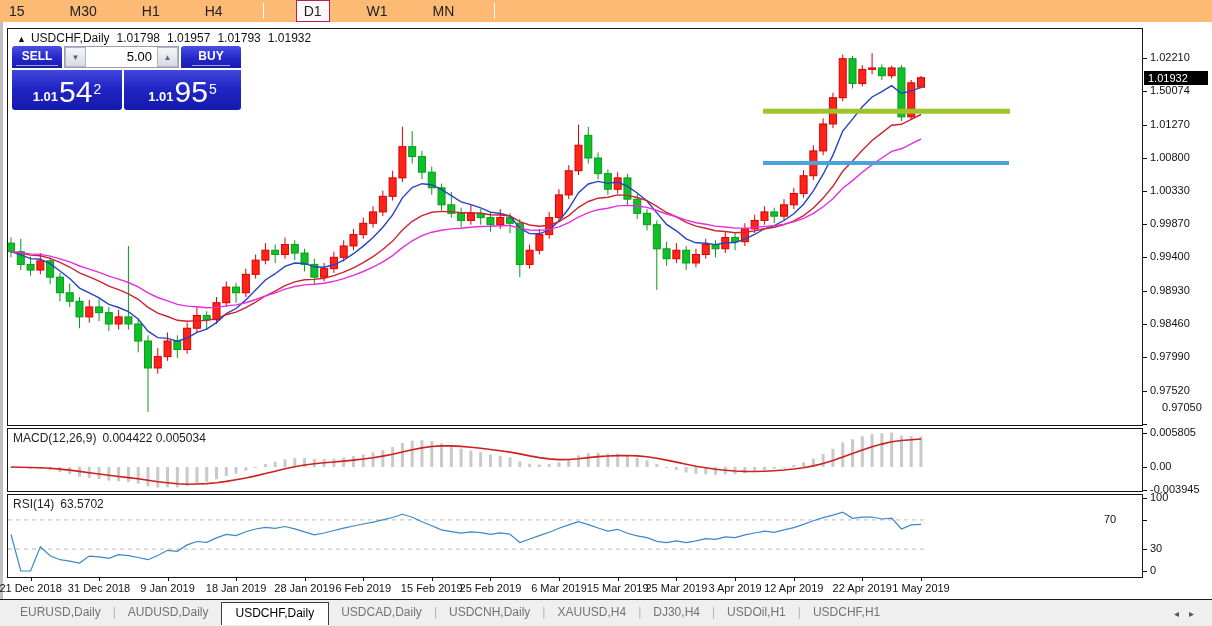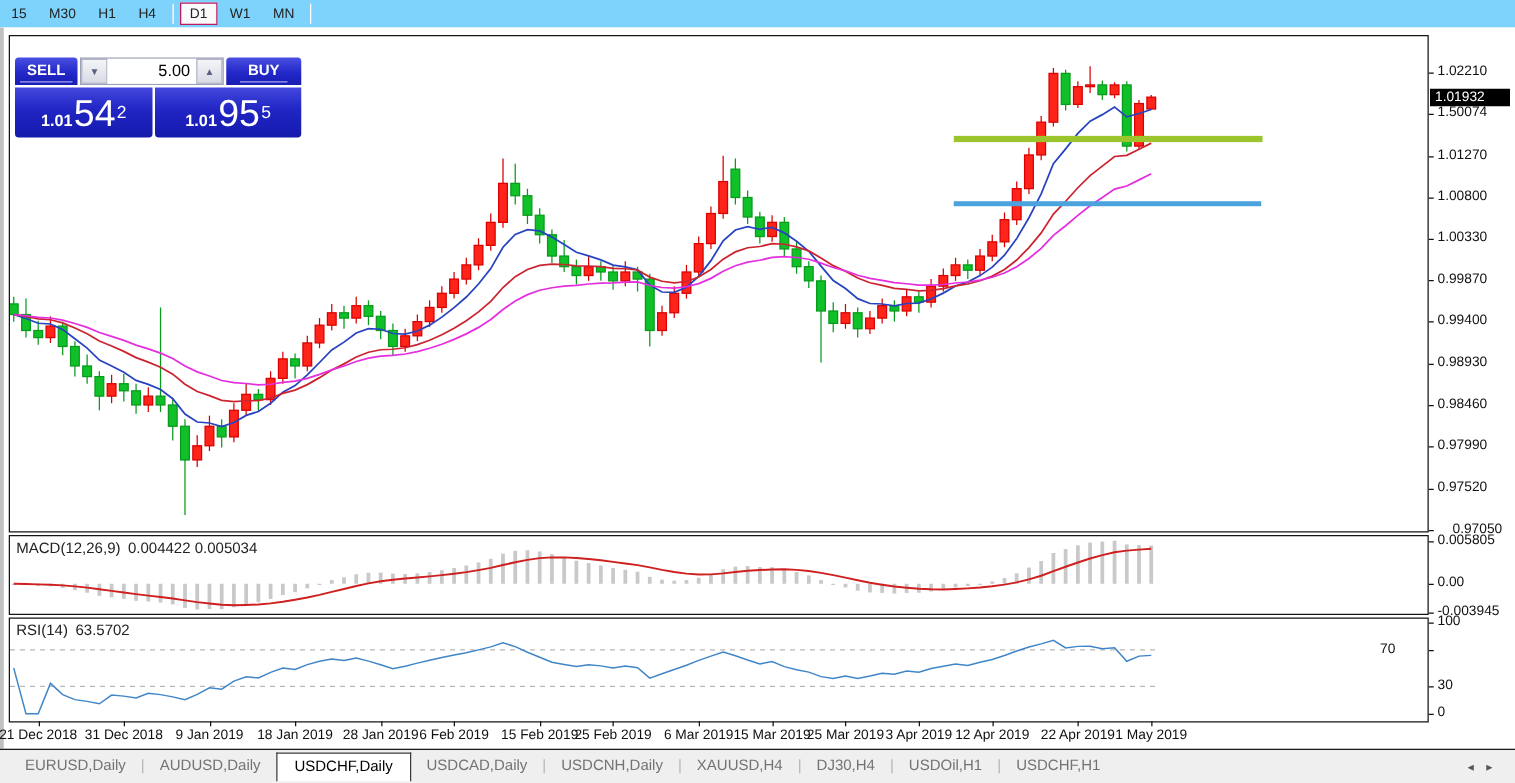--- a/index.html
+++ b/index.html
@@ -1,21 +1,21 @@
 <!DOCTYPE html>
 <html><head>
 <meta charset="utf-8">
 <style>
   * { box-sizing: border-box; }
   body { margin:0; background:#e6e6e6; font-family:"Liberation Sans",sans-serif; }
   #app { position:relative; width:1212px; height:626px; background:#f0f0f0; overflow:hidden; }
 
   
-  #toolbar { position:absolute; top:0; left:0; width:1212px; height:22px; background:#7dd3fc;
-             display:flex; align-items:center; font-size:11px; color:#222; }
+  #toolbar { position:absolute; top:0; left:0; width:1212px; height:22px; background:#fdba74;
+             display:flex; align-items:center; font-size:14px; color:#222;gap:27px; }
   .tf { padding:3px 8px; margin:0 1px; cursor:default; }
   .tf.active { background:#fafafa; border:1px solid #be185d; padding:2px 7px; }
   .tbsep { width:1px; height:16px; background:#c4c4c4; border-right:1px solid #ffffff; margin:0 4px; }
 
   
   #chartArea { position:absolute; top:22px; left:0; width:1212px; height:577px; background:#ffffff;
                border-left:3px solid #c0c0c0; }
   .pane { position:absolute; background:#fff; border:1px solid #151515; }
   #pricePane { left:4px; top:6px;   width:1136px; height:398px; }
   #macdPane  { left:4px; top:406px; width:1136px; height:64px; }
@@ -384,20 +384,23 @@
         </svg>
     </div>
     <div id="rsiPane" class="pane">
       <svg id="rsiSvg" width="1134" height="82" viewBox="0 0 1134 82">
           <line x1="0" y1="24.9" x2="920" y2="24.9" stroke="#b8b8b8" stroke-dasharray="4 4"></line>
           <line x1="0" y1="54.1" x2="920" y2="54.1" stroke="#b8b8b8" stroke-dasharray="4 4"></line>
           <polyline points="3,39.5 12.785,76.0 22.57,76.0 32.355000000000004,51.7 42.14,60.7 51.925,64.7 61.71,66.1 71.495,68.0 81.28,61.1 91.065,61.9 100.85,63.4 110.635,59.7 120.42,60.7 130.20499999999998,62.5 139.99,64.7 149.775,60.5 159.56,55.3 169.345,56.3 179.13,49.9 188.915,46.5 198.7,47.3 208.485,42.9 218.27,39.4 228.055,40.6 237.84,36.7 247.625,34.0 257.40999999999997,32.3 267.195,33.4 276.98,31.5 286.765,33.9 296.55,36.8 306.335,39.9 316.12,38.0 325.90500000000003,35.5 335.69,33.2 345.475,31.0 355.26,29.0 365.045,27.2 374.83,24.9 384.615,22.5 394.4,19.3 404.185,22.3 413.97,26.8 423.755,30.8 433.54,34.8 443.325,36.6 453.11,38.2 462.895,36.8 472.68,37.7 482.46500000000003,39.4 492.25,37.8 502.035,39.2 511.82,47.5 521.605,44.0 531.39,40.6 541.175,37.2 550.96,33.3 560.745,29.9 570.53,26.7 580.315,29.6 590.1,33.0 599.885,36.1 609.67,34.3 619.455,38.3 629.24,40.8 639.025,42.7 648.8100000000001,46.3 658.595,47.7 668.38,45.8 678.165,47.7 687.95,45.8 697.735,43.6 707.52,44.4 717.3050000000001,41.8 727.09,42.7 736.875,39.8 746.66,38.0 756.445,36.2 766.23,37.3 776.015,34.8 785.8,32.6 795.585,29.4 805.37,25.8 815.155,22.6 824.94,20.1 834.725,17.2 844.51,23.3 854.295,22.1 864.08,22.0 873.865,24.0 883.65,23.2 893.4350000000001,34.0 903.22,29.9 913.005,29.3" fill="none" stroke="#3f86c9" stroke-width="1.2"></polyline>
         </svg>
     </div>
 
+    <div id="chartHeader">
+      <span class="tri">▲</span><span>USDCHF,Daily</span><span class="v">1.01798</span><span class="v">1.01957</span><span class="v">1.01793</span><span class="v">1.01932</span>
+    </div>
 
     <div id="macdLabel" class="indLabel">
       <span>MACD</span><span>(12,26,9)</span><span class="v">0.004422 0.005034</span>
     </div>
     <div id="rsiLabel" class="indLabel">
       <span>RSI</span><span>(14)</span><span class="v">63.5702</span>
     </div>
 
     <div id="curPriceTag">1.01932</div>
 
@@ -447,21 +450,21 @@
       <div class="axis-label" style="left: 1147px; top: 228.313px;">0.99400</div>
       <div class="axis-tick" style="left: 1140px; top: 235.313px;"></div>
       <div class="axis-label" style="left: 1147px; top: 261.65px;">0.98930</div>
       <div class="axis-tick" style="left: 1140px; top: 268.65px;"></div>
       <div class="axis-label" style="left: 1147px; top: 294.987px;">0.98460</div>
       <div class="axis-tick" style="left: 1140px; top: 301.987px;"></div>
       <div class="axis-label" style="left: 1147px; top: 328.325px;">0.97990</div>
       <div class="axis-tick" style="left: 1140px; top: 335.325px;"></div>
       <div class="axis-label" style="left: 1147px; top: 361.662px;">0.97520</div>
       <div class="axis-tick" style="left: 1140px; top: 368.662px;"></div>
-      <div class="axis-label" style="left: 1147px; top: 395px; padding-left: 12px;">0.97050</div>
+      <div class="axis-label" style="left: 1147px; top: 379px; padding-left: 12px;">0.97050</div>
       <div class="axis-tick" style="left: 1140px; top: 401.999px;"></div>
       <div class="axis-label" style="left: 1147px; top: 404px;">0.005805</div>
       <div class="axis-tick" style="left: 1140px; top: 411px;"></div>
       <div class="axis-label" style="left: 1147px; top: 438px;">0.00</div>
       <div class="axis-tick" style="left: 1140px; top: 445px;"></div>
       <div class="axis-label" style="left: 1147px; top: 461.106px;">-0.003945</div>
       <div class="axis-tick" style="left: 1140px; top: 468.106px;"></div>
       <div class="axis-label" style="left: 1147px; top: 469px;">100</div>
       <div class="axis-tick" style="left: 1140px; top: 476px;"></div>
       <div class="axis-label" style="left: 1101px; top: 490.9px;">70</div>

